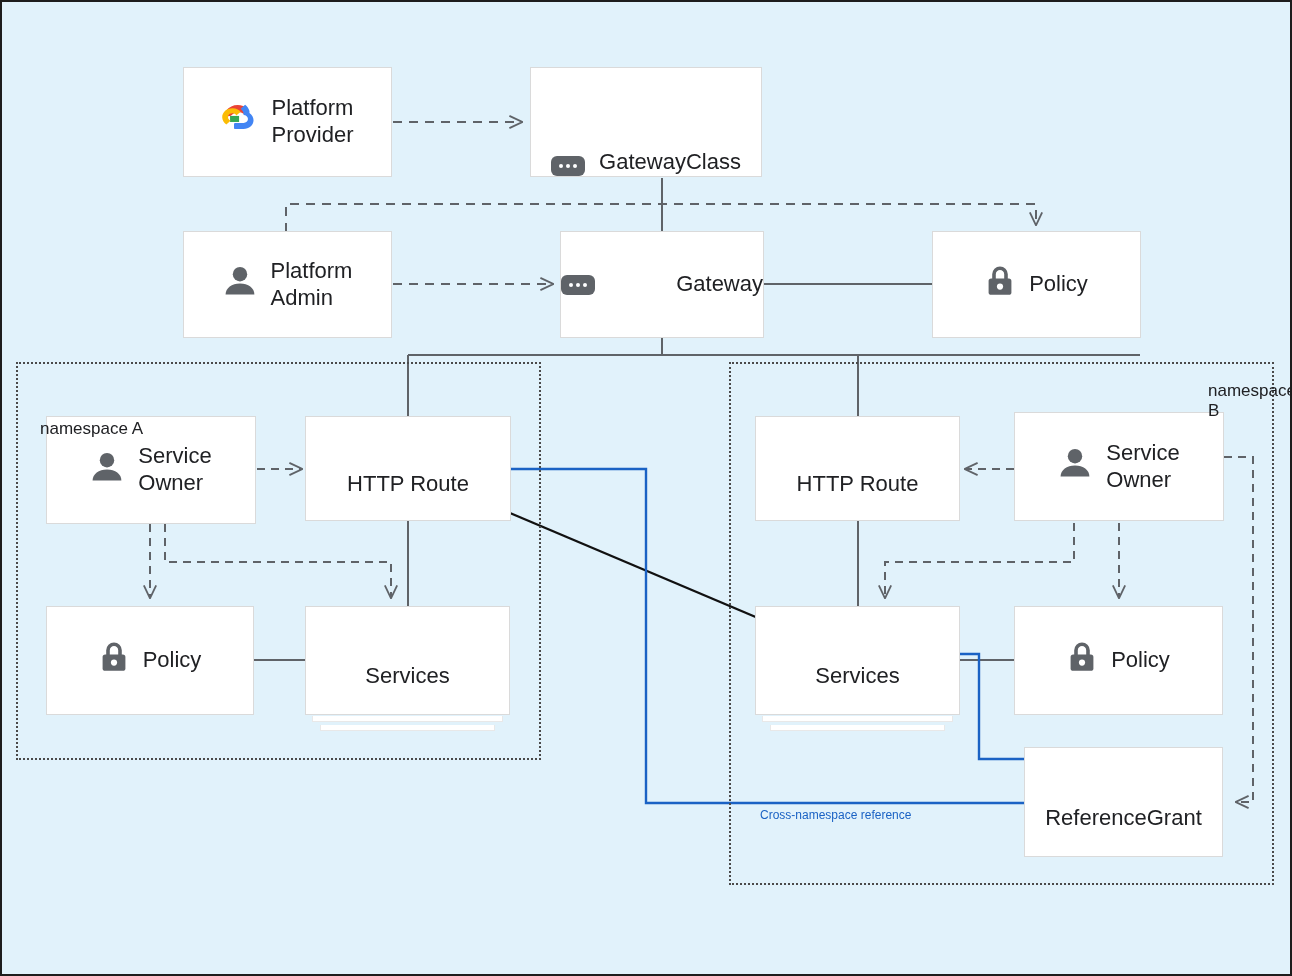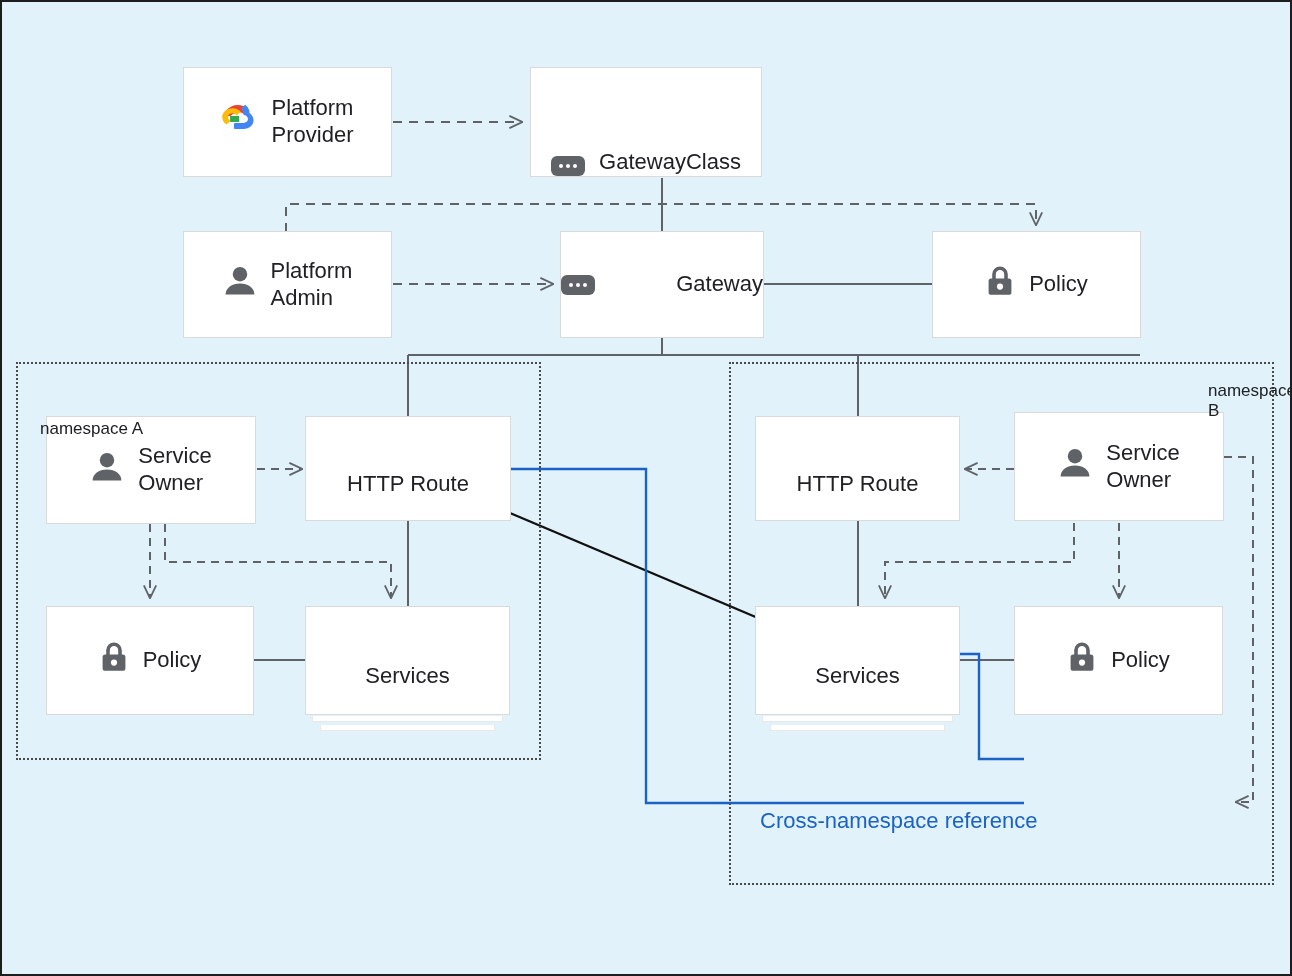--- a/index.html
+++ b/index.html
@@ -46,21 +46,21 @@
     z-index:1;
   }
   .ns-label{
     position:absolute;
     font-size:17px;color:#202124;
     z-index:4;
   }
 
   .xlabel{
     position:absolute;
-    font-size:22px;color:#1a62c4;
+    font-size:12px;color:#1a62c4;
     z-index:4;white-space:nowrap;
   }
 
   
   .icon{flex:0 0 auto;display:block;}
   .gcp-logo{width:36px;height:32px;}
   .person{width:34px;height:30px;}
   .lock{width:30px;height:34px;}
   .gwchip{
     width:34px;height:20px;border-radius:6px;background:#5f6368;
@@ -234,16 +234,19 @@
     <span class="icon">
       <svg class="lock" viewBox="0 0 30 34" xmlns="http://www.w3.org/2000/svg">
         <path d="M9 15 L9 10.2 C9 6.9 11.7 4.2 15 4.2 C18.3 4.2 21 6.9 21 10.2 L21 15" fill="none" stroke="#5f6368" stroke-width="3.6"></path>
         <rect x="3.6" y="14.4" width="22.8" height="16.4" rx="2.6" fill="#5f6368"></rect>
         <circle cx="15" cy="22.6" r="3.1" fill="#ffffff"></circle>
       </svg>
     </span>
     <span class="label">Policy</span>
   </div>
 
+  <div class="node center" style="left:1022px;top:745px;width:199px;height:110px;">
+    <span class="label">ReferenceGrant</span>
+  </div>
 
   <div class="xlabel" style="left:758px;top:806px;">Cross-namespace reference</div>
 
 </div>
 
 </body></html>

